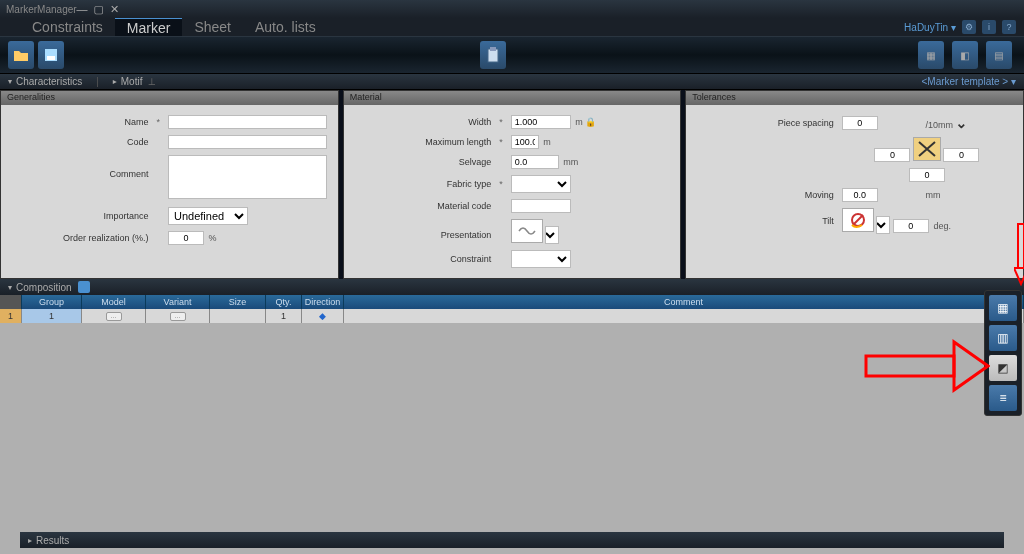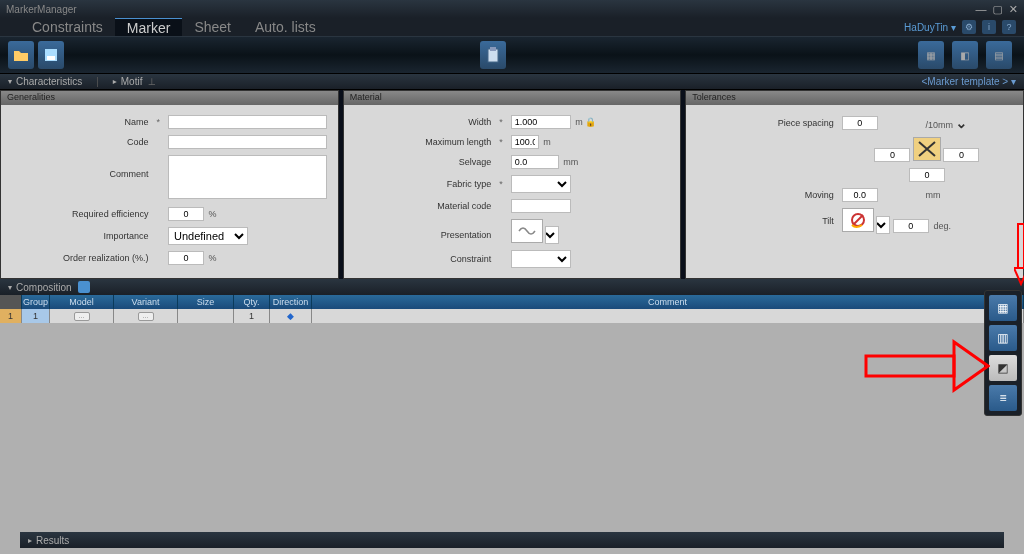--- a/index.html
+++ b/index.html
@@ -1,18 +1,18 @@
 <!DOCTYPE html>
 <html><head>
 <meta charset="utf-8">
 <style>
   * { box-sizing: border-box; margin: 0; padding: 0; font-family: Arial, sans-serif; }
   body { width: 1024px; height: 554px; background: #0a0f1a; overflow: hidden; position: relative; color: #aaa; font-size: 10px; }
   
-  .titlebar { height: 18px; background: linear-gradient(#2a3540,#1a2028); display: flex; align-items: center; padding: 0 6px; justify-content: space-between; }
+  .titlebar { height: 18px; background: linear-gradient(#2a3540,#1a2028); display: flex; align-items: center; padding: 0 6px; justify-content: flex-start; }
   .titlebar-title { color: #888; font-size: 10px; }
   .titlebar-controls { display: flex; gap: 6px; }
   .titlebar-controls span { color: #aaa; cursor: pointer; font-size: 11px; }
   
   .tabbar { height: 18px; background: #1a2028; display: flex; align-items: stretch; padding-left: 20px; }
   .tab { padding: 2px 12px; color: #888; font-size: 14px; display: flex; align-items: center; }
   .tab.active { background: #0a1018; color: #ccc; border-top: 1px solid #4a90d0; }
   .tabbar-right { margin-left: auto; display: flex; align-items: center; gap: 6px; padding-right: 8px; }
   .user { color: #5a9bd5; font-size: 10px; text-align: right; }
   .help-icon { width: 14px; height: 14px; background: #2a4a6a; border-radius: 2px; display: flex; align-items: center; justify-content: center; color: #8ac; font-size: 9px; }
@@ -44,21 +44,21 @@
   .icon-box { width: 28px; height: 24px; background: #f0d080; border: 1px solid #aaa; display: inline-flex; align-items: center; justify-content: center; }
   .pres-box { width: 32px; height: 24px; border: 1px solid #aaa; background: #fff; display: inline-flex; align-items: center; justify-content: center; }
   
   .composition-bar { height: 16px; background: linear-gradient(#2a3540,#1a2028); display: flex; align-items: center; padding: 0 8px; font-size: 10px; color: #aaa; }
   .composition-bar .arrow { margin-right: 4px; font-size: 8px; }
   .comp-icon { width: 12px; height: 12px; background: #4a90d0; border-radius: 2px; margin-left: 6px; }
   
   .grid-header { height: 14px; background: linear-gradient(#2a6a9a,#1a4a7a); display: flex; font-size: 9px; color: #cde; }
   .grid-header div { border-right: 1px solid #0a3a5a; padding: 1px 4px; text-align: center; display: flex; align-items: center; justify-content: center; }
   .col-num { width: 22px; background: #555; }
-  .col-group { width: 28px; }
+  .col-group { width: 60px; }
   .col-model { width: 64px; }
   .col-variant { width: 64px; }
   .col-size { width: 56px; }
   .col-qty { width: 36px; }
   .col-dir { width: 42px; }
   .col-comment { flex: 1; }
   
   .grid-row { height: 14px; display: flex; font-size: 9px; }
   .grid-row div { border-right: 1px solid #888; padding: 0 4px; text-align: center; display: flex; align-items: center; justify-content: center; }
   .grid-row .col-num { background: #e0b060; color: #333; }
@@ -154,25 +154,20 @@
               <td class="label">Code</td>
               <td class="asterisk"></td>
               <td><input class="wide-input" type="text" value="" style=""></td>
             </tr>
         <tr>
               <td class="label" style="vertical-align:top;padding-top:16px">Comment</td>
               <td></td>
               <td><textarea style=""></textarea></td>
             </tr>
         <tr>
-              <td class="label">Required efficiency</td>
-              <td></td>
-              <td><input class="small-input" type="text" value="0" style=""> <span class="unit">%</span></td>
-            </tr>
-        <tr>
               <td class="label">Importance</td>
               <td></td>
               <td><select style="width:80px"><option>Undefined</option></select></td>
             </tr>
         <tr>
               <td class="label">Order realization (%.)</td>
               <td></td>
               <td><input class="small-input" type="text" value="0" style=""> <span class="unit">%</span></td>
             </tr>
       </tbody>

